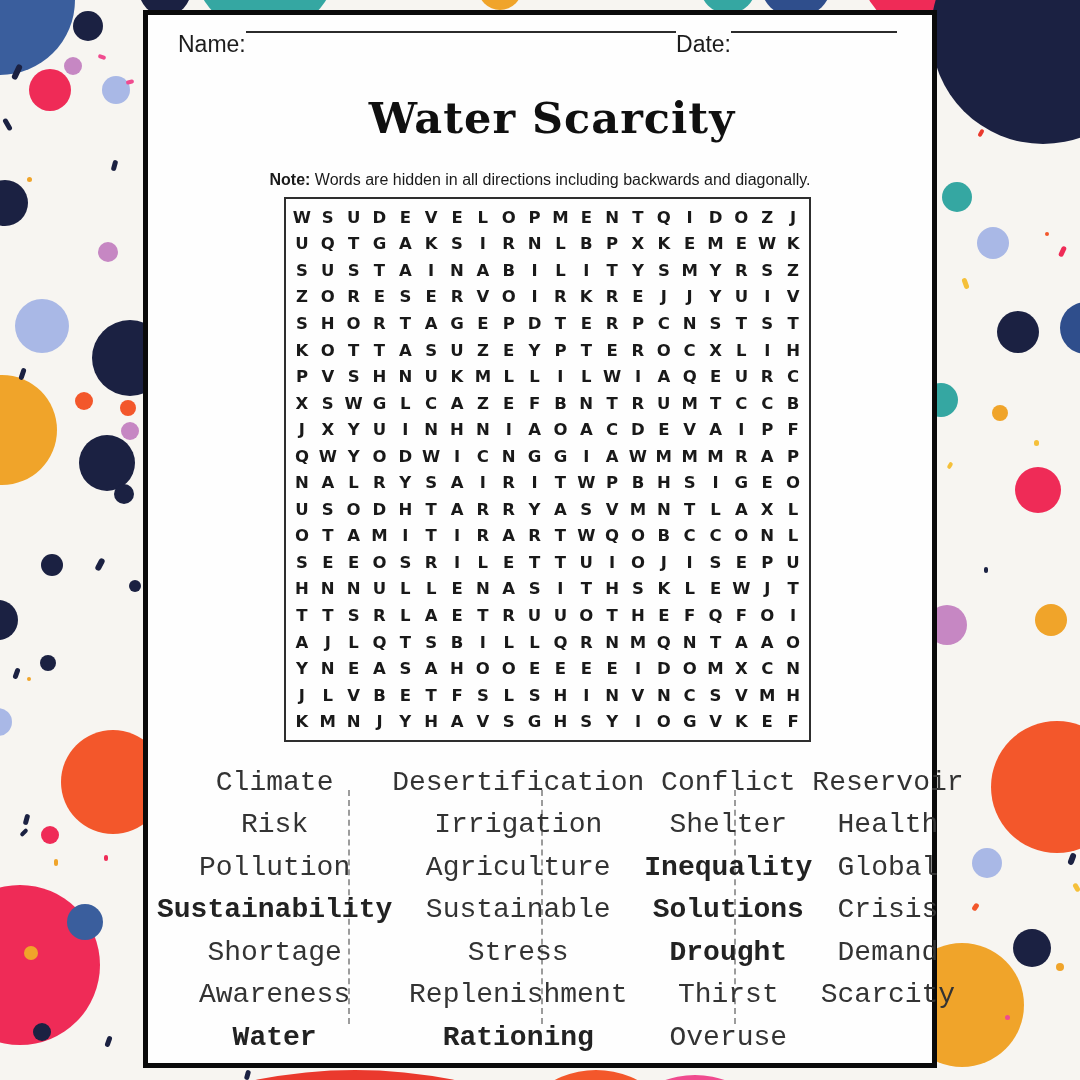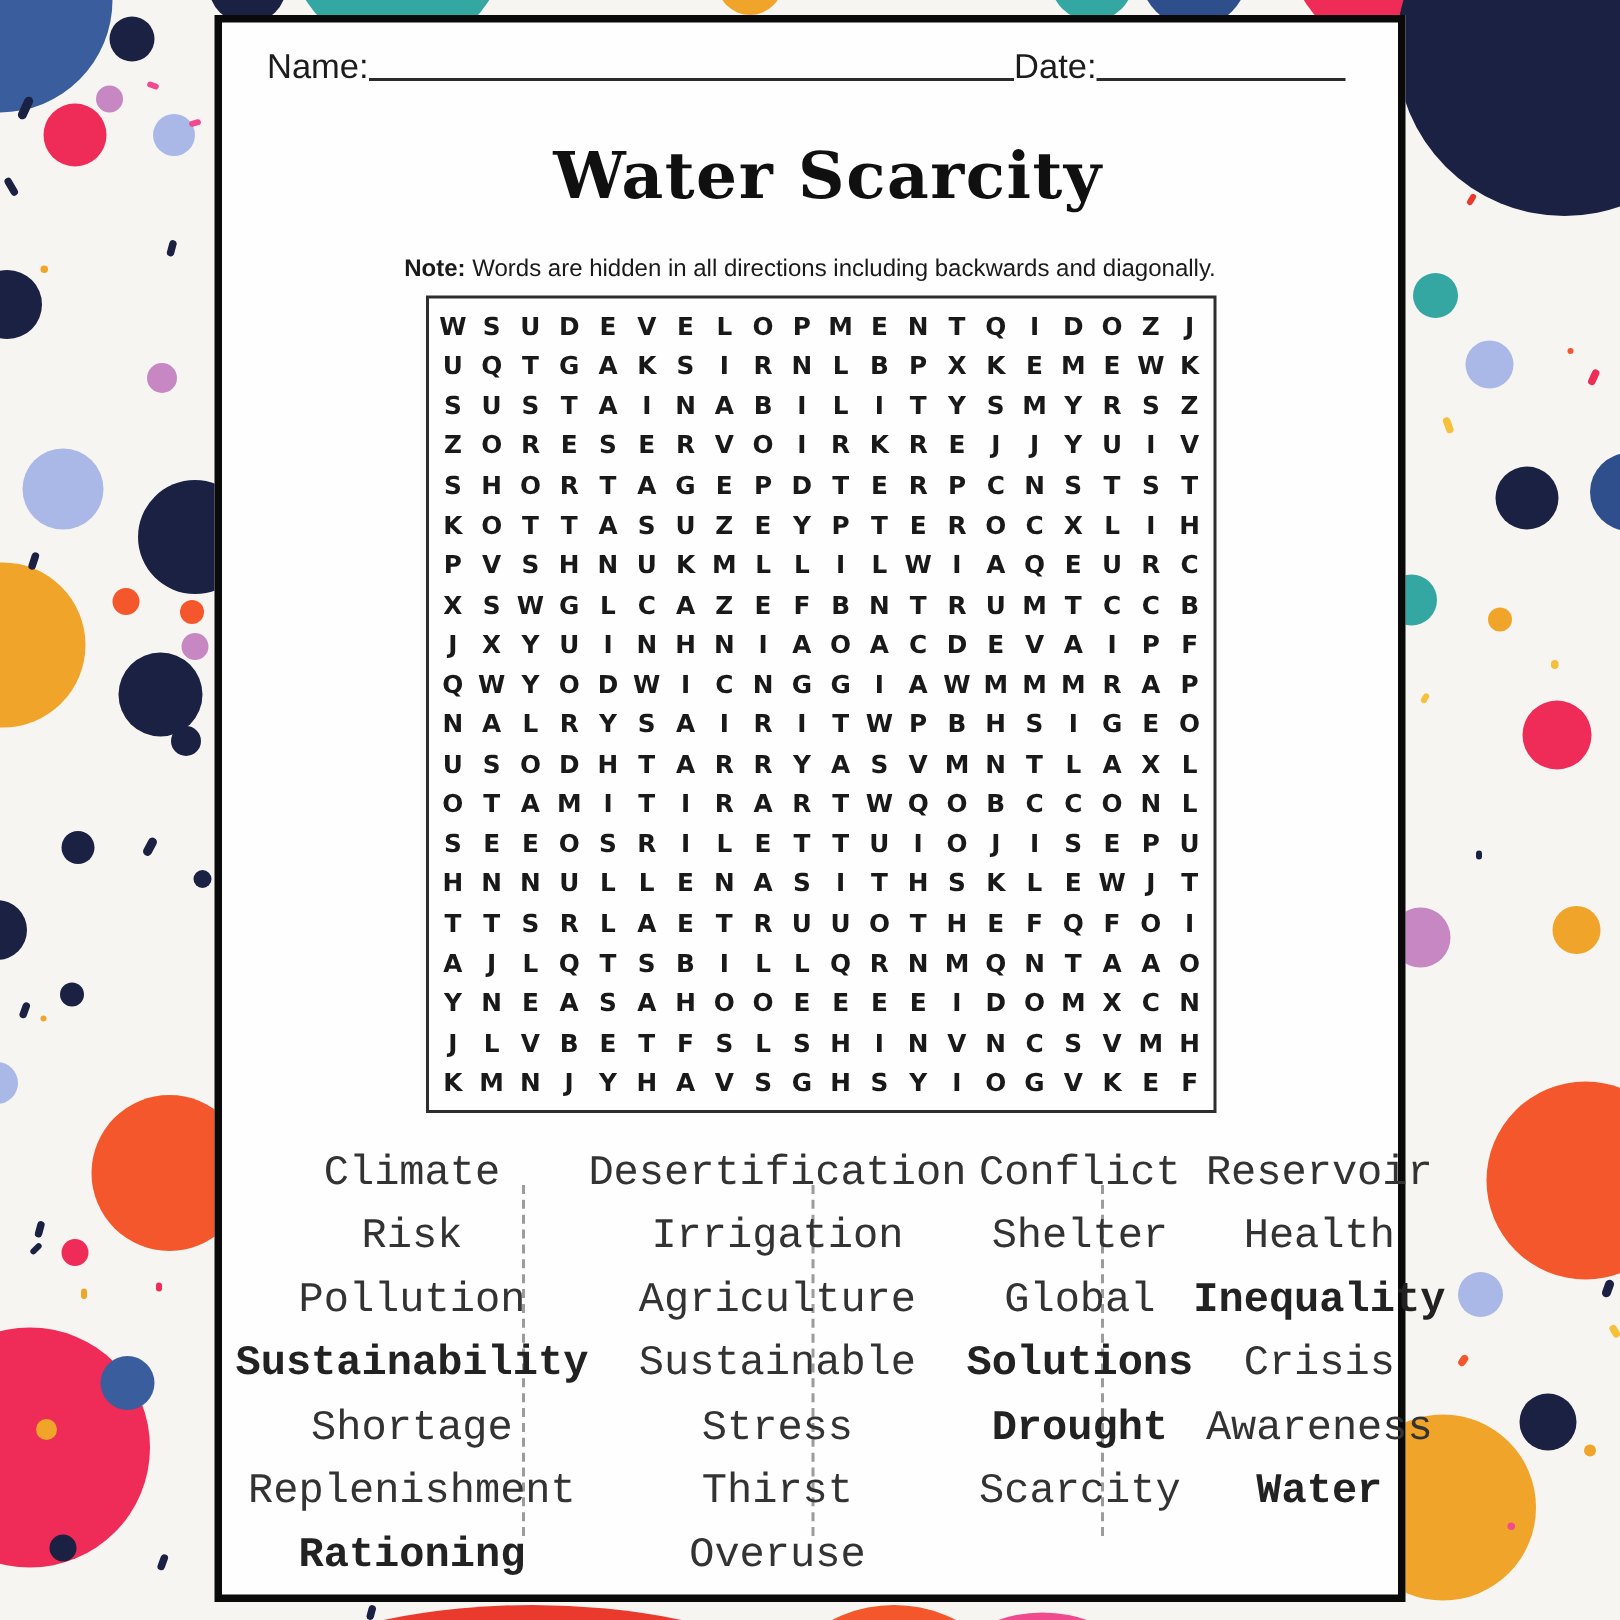--- a/index.html
+++ b/index.html
@@ -2,21 +2,21 @@
 <html><head>
 <meta charset="utf-8">
 <style>
   html,body{margin:0;padding:0;}
   .canvas{position:relative;width:1080px;height:1080px;background:#f7f5f1;overflow:hidden;}
   #decor{position:absolute;inset:0;z-index:0;}
   .dot{position:absolute;border-radius:50%;}
   .dash{position:absolute;border-radius:3px;}
   .page{position:absolute;left:143px;top:10px;width:794px;height:1058px;background:#fefefe;
         border:5px solid #0a0a0a;box-sizing:border-box;z-index:1;}
-  .header{position:absolute;top:16px;left:30px;width:719px;display:flex;align-items:flex-end;
+  .header{position:absolute;top:16px;left:30px;width:719px;display:flex;align-items:flex-start;
           font-family:"Liberation Sans",sans-serif;font-size:23px;color:#1c1c1c;}
   .wline{border-bottom:2px solid #2b2b2b;margin-bottom:4px;height:0;}
   .wline.name{flex:1;}
   .wline.date{width:166px;}
   .datelbl{}
   h1{position:absolute;top:78px;left:12px;width:100%;margin:0;text-align:center;
      font-family:"DejaVu Serif",serif;font-weight:700;font-size:43px;color:#101010;letter-spacing:1px;}
   .note{position:absolute;top:156px;left:0;width:100%;margin:0;text-align:center;
         font-family:"Liberation Sans",sans-serif;font-size:16px;color:#1a1a1a;}
   .grid{position:absolute;left:136px;top:182px;width:527px;height:545px;border:2px solid #2e2e2e;
@@ -540,29 +540,30 @@
         <div class="word">Climate</div>
         <div class="word">Desertification</div>
         <div class="word">Conflict</div>
         <div class="word">Reservoir</div>
         <div class="word">Risk</div>
         <div class="word">Irrigation</div>
         <div class="word">Shelter</div>
         <div class="word">Health</div>
         <div class="word">Pollution</div>
         <div class="word">Agriculture</div>
+        <div class="word bold">Inequality</div>
         <div class="word">Global</div>
-        <div class="word bold">Inequality</div>
         <div class="word bold">Sustainability</div>
         <div class="word">Sustainable</div>
         <div class="word bold">Solutions</div>
         <div class="word">Crisis</div>
         <div class="word">Shortage</div>
         <div class="word">Stress</div>
         <div class="word bold">Drought</div>
+        <div class="word">Demand</div>
         <div class="word">Awareness</div>
         <div class="word">Replenishment</div>
         <div class="word">Thirst</div>
         <div class="word">Scarcity</div>
         <div class="word bold">Water</div>
         <div class="word bold">Rationing</div>
         <div class="word">Overuse</div>
       </div>
 
   </div>

